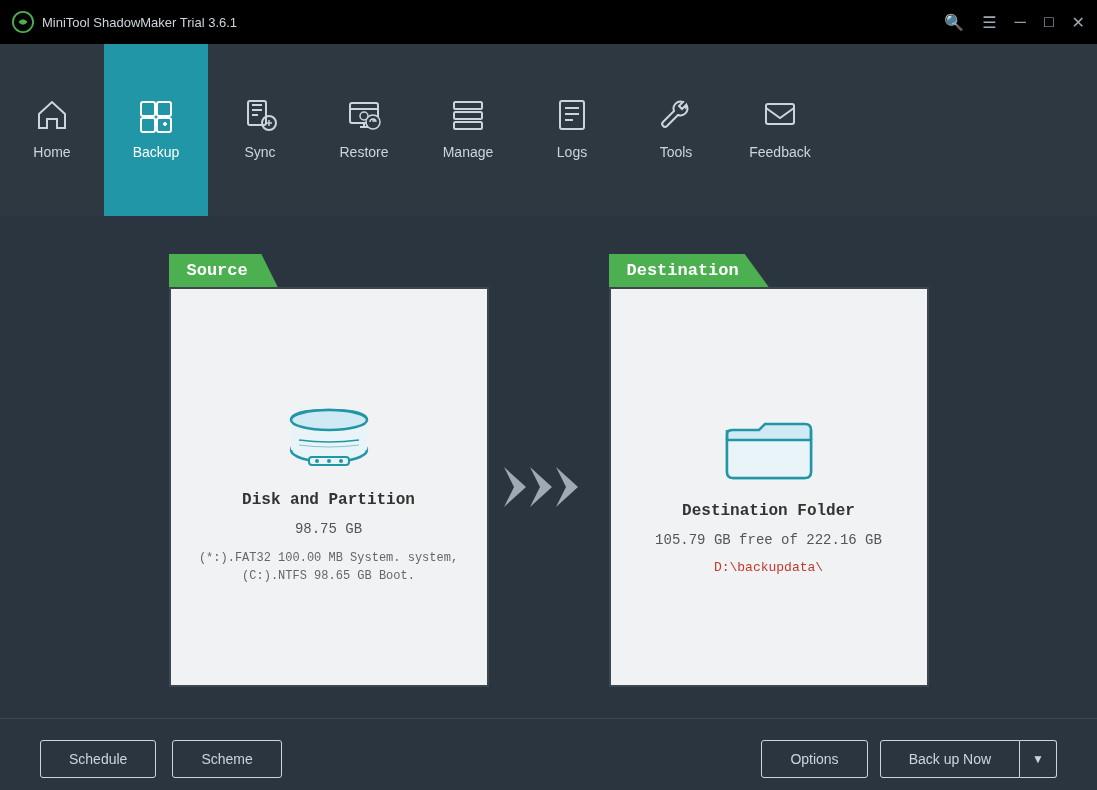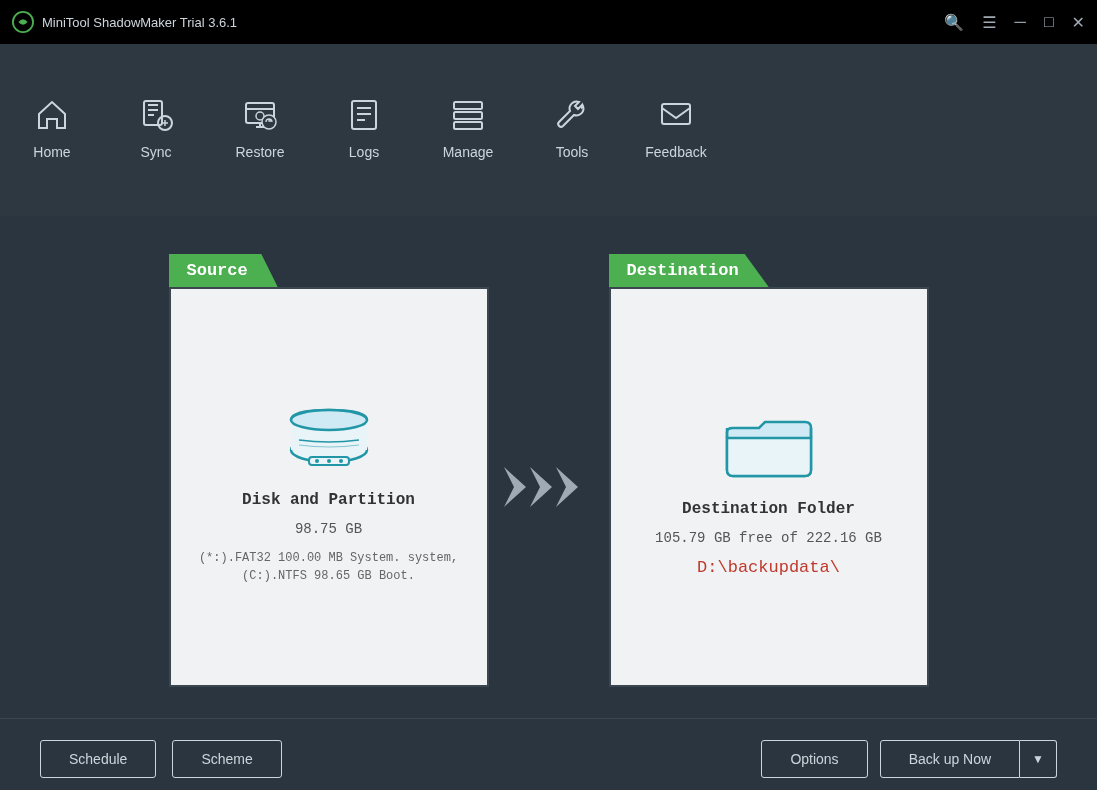--- a/index.html
+++ b/index.html
@@ -127,21 +127,21 @@
       text-align: center;
     }
     .card-detail {
       font-size: 12px;
       color: #666;
       text-align: center;
       padding: 0 20px;
       line-height: 1.5;
     }
     .card-path {
-      font-size: 17px;
+      font-size: 13px;
       color: #c0392b;
       text-align: center;
       font-weight: 500;
     }
 
     
     #arrow-area {
       display: flex;
       align-items: center;
       justify-content: center;
@@ -242,20 +242,32 @@
 <div id="navbar">
   <div class="nav-item">
     <span class="nav-icon">
       <svg width="36" height="36" viewBox="0 0 36 36" fill="none">
         <path d="M5 17L18 5L31 17V31H23V22H13V31H5V17Z" stroke="#cdd5dc" stroke-width="2" fill="none"></path>
       </svg>
     </span>
     <span class="nav-label">Home</span>
   </div>
 
+  <div class="nav-item active">
+    <span class="nav-icon">
+      <svg width="36" height="36" viewBox="0 0 36 36" fill="none">
+        <rect x="3" y="5" width="14" height="14" rx="2" stroke="#fff" stroke-width="2" fill="none"></rect>
+        <rect x="19" y="5" width="14" height="14" rx="2" stroke="#fff" stroke-width="2" fill="none"></rect>
+        <rect x="3" y="21" width="14" height="14" rx="2" stroke="#fff" stroke-width="2" fill="none"></rect>
+        <rect x="19" y="21" width="14" height="14" rx="2" stroke="#fff" stroke-width="2" fill="none"></rect>
+        <path d="M27 25v4M25 27h4" stroke="#fff" stroke-width="2"></path>
+      </svg>
+    </span>
+    <span class="nav-label">Backup</span>
+  </div>
 
   <div class="nav-item">
     <span class="nav-icon">
       <svg width="36" height="36" viewBox="0 0 36 36" fill="none">
         <rect x="6" y="4" width="18" height="24" rx="2" stroke="#cdd5dc" stroke-width="2" fill="none"></rect>
         <path d="M10 8h10M10 13h10M10 18h6" stroke="#cdd5dc" stroke-width="2"></path>
         <circle cx="27" cy="26" r="7" stroke="#cdd5dc" stroke-width="2" fill="none"></circle>
         <path d="M24 26h6M27 23v6" stroke="#cdd5dc" stroke-width="1.5"></path>
       </svg>
     </span>
@@ -273,36 +285,36 @@
         <circle cx="27" cy="25" r="7" fill="#2e3840" stroke="#cdd5dc" stroke-width="1.5"></circle>
         <path d="M24 25c0-1.66 1.34-3 3-3s3 1.34 3 3M27 22v2h2" stroke="#cdd5dc" stroke-width="1.3" fill="none"></path>
       </svg>
     </span>
     <span class="nav-label">Restore</span>
   </div>
 
   <div class="nav-item">
     <span class="nav-icon">
       <svg width="36" height="36" viewBox="0 0 36 36" fill="none">
-        <rect x="6" y="4" width="24" height="28" rx="2" stroke="#cdd5dc" stroke-width="2" fill="none"></rect>
-        <path d="M11 11h14M11 17h14M11 23h8" stroke="#cdd5dc" stroke-width="2"></path>
-      </svg>
-    </span>
-    <span class="nav-label">Logs</span>
-  </div>
-
-  <div class="nav-item">
-    <span class="nav-icon">
-      <svg width="36" height="36" viewBox="0 0 36 36" fill="none">
         <rect x="4" y="5" width="28" height="7" rx="1.5" stroke="#cdd5dc" stroke-width="2" fill="none"></rect>
         <rect x="4" y="15" width="28" height="7" rx="1.5" stroke="#cdd5dc" stroke-width="2" fill="none"></rect>
         <rect x="4" y="25" width="28" height="7" rx="1.5" stroke="#cdd5dc" stroke-width="2" fill="none"></rect>
       </svg>
     </span>
     <span class="nav-label">Manage</span>
+  </div>
+
+  <div class="nav-item">
+    <span class="nav-icon">
+      <svg width="36" height="36" viewBox="0 0 36 36" fill="none">
+        <rect x="6" y="4" width="24" height="28" rx="2" stroke="#cdd5dc" stroke-width="2" fill="none"></rect>
+        <path d="M11 11h14M11 17h14M11 23h8" stroke="#cdd5dc" stroke-width="2"></path>
+      </svg>
+    </span>
+    <span class="nav-label">Logs</span>
   </div>
 
   <div class="nav-item">
     <span class="nav-icon">
       <svg width="36" height="36" viewBox="0 0 36 36" fill="none">
         <path d="M28 8l-4 4-3-3 4-4a7 7 0 00-9 9L5 25a2.83 2.83 0 004 4L20 18a7 7 0 009-9l-1 1z" stroke="#cdd5dc" stroke-width="2" fill="none"></path>
       </svg>
     </span>
     <span class="nav-label">Tools</span>
   </div>

